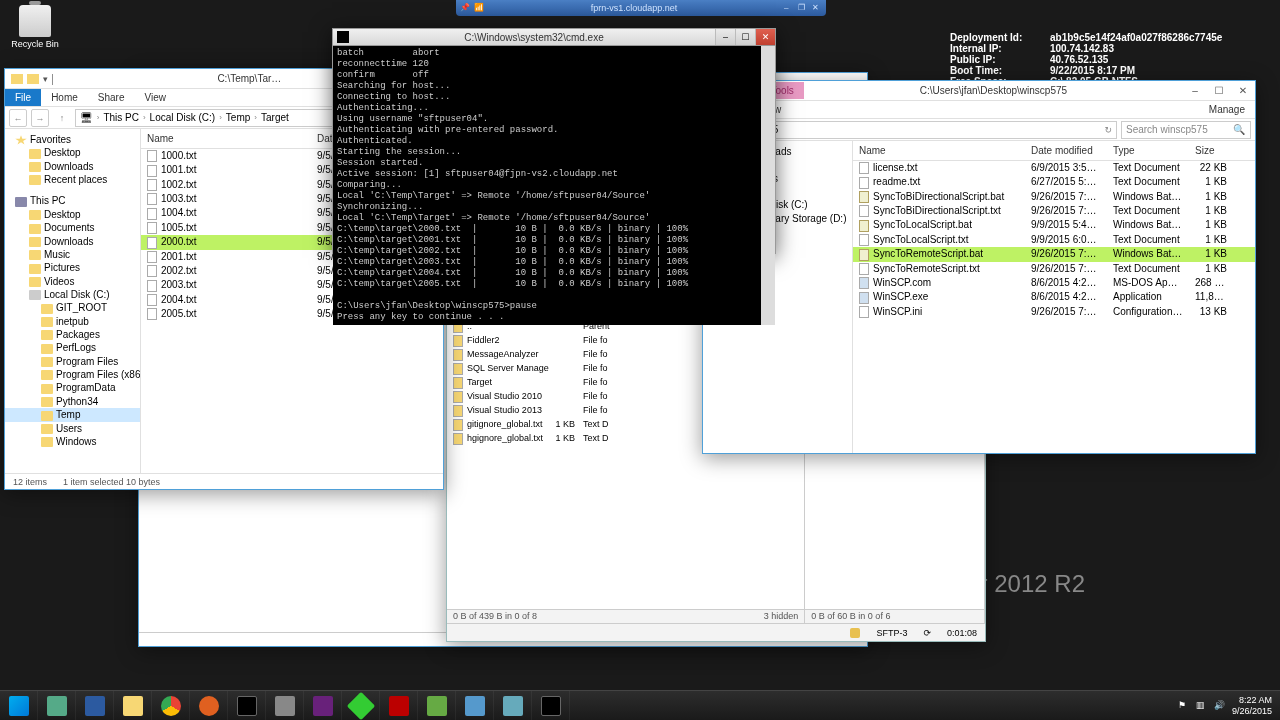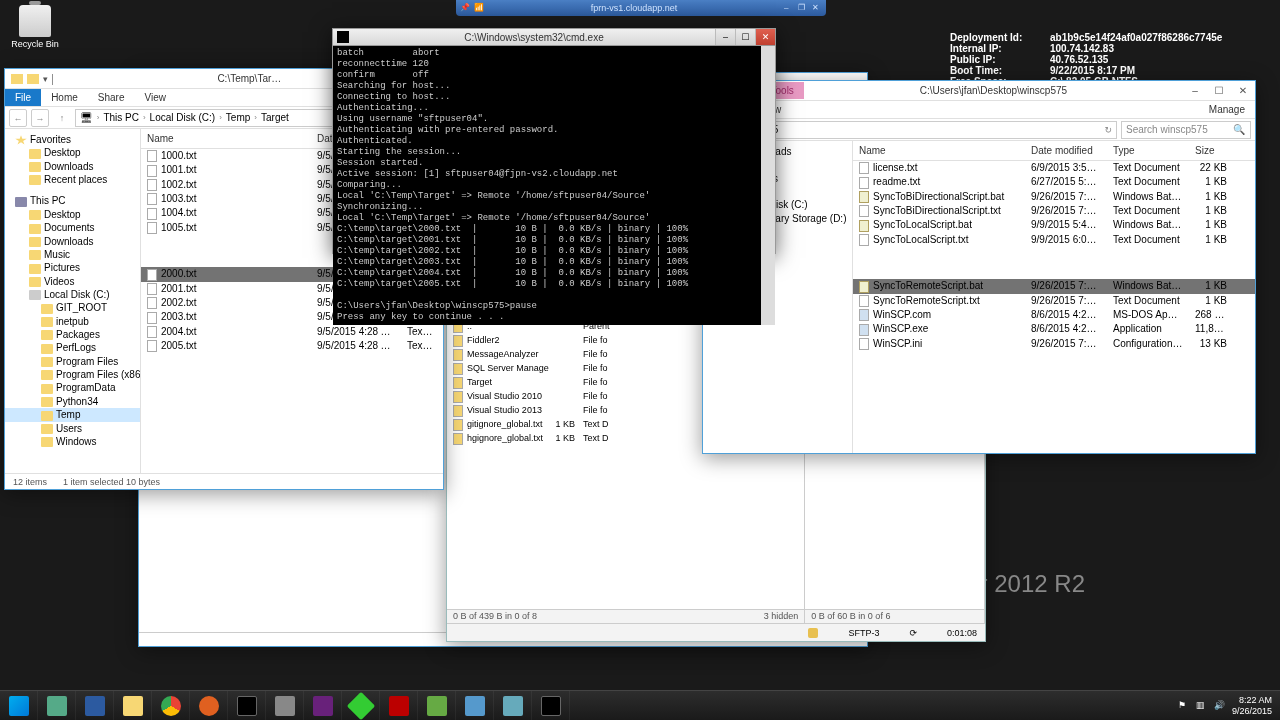--- a/index.html
+++ b/index.html
@@ -49,21 +49,21 @@
 .nav-item.l3 { padding-left: 36px; }
 .nav-item.sel { background: #cde8ff; }
 .nav-ico { display: inline-block; width: 12px; height: 10px; background: #f7d774; margin-right: 3px; vertical-align: middle; border-radius: 1px; }
 .nav-ico.star { background: #f7d774; clip-path: polygon(50% 0,61% 35%,98% 35%,68% 57%,79% 91%,50% 70%,21% 91%,32% 57%,2% 35%,39% 35%); }
 .nav-ico.pc { background: #88a; }
 .nav-ico.disk { background: #ccc; }
 .exp-list { flex: 1; overflow-y: auto; font-size: 10px; }
 .list-hdr { display: flex; border-bottom: 1px solid #e0e0e0; padding: 2px 0; position: sticky; top: 0; background: #fff; }
 .list-hdr .col { padding: 2px 6px; color: #333; border-right: 1px solid transparent; cursor: pointer; }
 .list-row { display: flex; padding: 0; cursor: pointer; }
-.list-row.sel { background: #737373; margin-top: 32px; }
+.list-row.sel { background: #bef264; }
 .list-row .col { padding: 1px 6px; overflow: hidden; text-overflow: ellipsis; white-space: nowrap; }
 .file-ico { display: inline-block; width: 10px; height: 12px; background: #fff; border: 1px solid #aaa; margin-right: 4px; vertical-align: middle; }
 .file-ico.bat { background: #f0f0d0; border-color: #b0a060; }
 .file-ico.app { background: #d0e0f0; }
 .status-bar { height: 16px; border-top: 1px solid #e0e0e0; padding: 1px 8px; font-size: 9px; color: #555; display: flex; align-items: center; gap: 16px; }
 
 
 .cmd-win { position: absolute; background: #000; border: 1px solid #999; box-shadow: 0 4px 20px rgba(0,0,0,.6); display: flex; flex-direction: column; }
 .cmd-title { height: 18px; background: linear-gradient(#f0f0f0,#d8d8d8); display: flex; align-items: center; font-size: 10px; border-bottom: 1px solid #999; }
 .cmd-title-ico { width: 12px; height: 12px; background: #000; margin: 0 4px; }
@@ -80,21 +80,21 @@
 .scp-tool-ico { width: 14px; height: 14px; background: #ddd; border: 1px solid #bbb; cursor: pointer; }
 .scp-panels { flex: 1; display: flex; }
 .scp-panel { flex: 1; display: flex; flex-direction: column; border-right: 1px solid #ccc; }
 .scp-panel-title { height: 16px; background: #e8e8e8; font-size: 10px; padding: 1px 4px; border-bottom: 1px solid #ccc; }
 .scp-cols { display: flex; border-bottom: 1px solid #ccc; font-size: 9px; }
 .scp-cols .c { padding: 2px 4px; border-right: 1px solid #ddd; }
 .scp-file-list { flex: 1; overflow: auto; font-size: 9px; background: #fff; }
 .scp-row { display: flex; padding: 0 2px; }
 .scp-row .c { padding: 1px 4px; overflow: hidden; white-space: nowrap; }
 .scp-status { height: 14px; font-size: 9px; padding: 1px 6px; border-top: 1px solid #ccc; color: #555; }
-.scp-footer { height: 18px; background: #f3f3f3; border-top: 1px solid #ccc; display: flex; align-items: center; justify-content: flex-end; padding: 0 8px; font-size: 9px; gap: 30px; }
+.scp-footer { height: 18px; background: #f3f3f3; border-top: 1px solid #ccc; display: flex; align-items: center; justify-content: flex-end; padding: 0 8px; font-size: 9px; gap: 16px; }
 .lock-ico { width: 10px; height: 10px; background: #e8c050; border-radius: 2px; }
 
 
 .taskbar { position: absolute; bottom: 0; left: 0; right: 0; height: 30px; background: linear-gradient(#2d2d2d,#1a1a1a); display: flex; align-items: center; border-top: 1px solid #444; }
 .tb-item { width: 38px; height: 30px; display: flex; align-items: center; justify-content: center; cursor: pointer; border-right: 1px solid rgba(255,255,255,0.05); }
 .tb-ico { width: 20px; height: 20px; border-radius: 2px; }
 .tb-tray { margin-left: auto; display: flex; align-items: center; color: #fff; font-size: 9px; padding-right: 8px; gap: 6px; }
 .tray-ico { width: 12px; height: 12px; }
 .clock { text-align: right; line-height: 11px; }
 </style>

